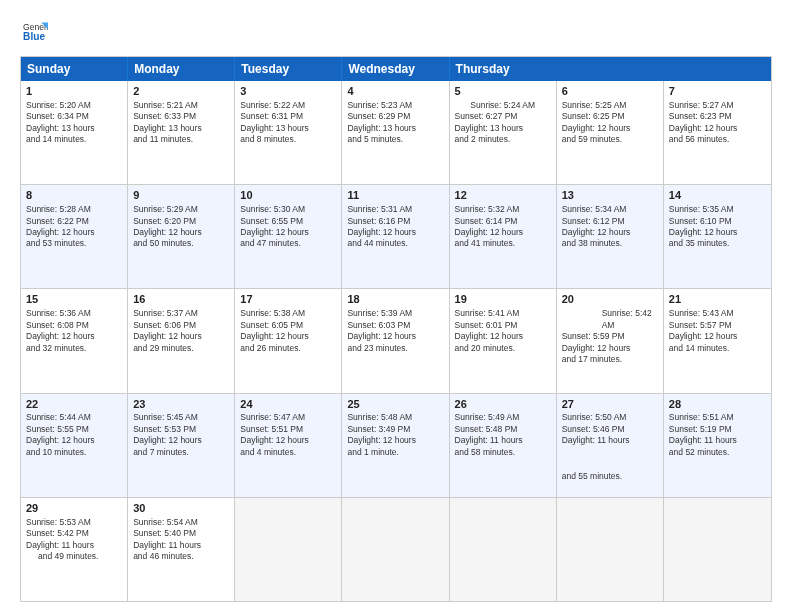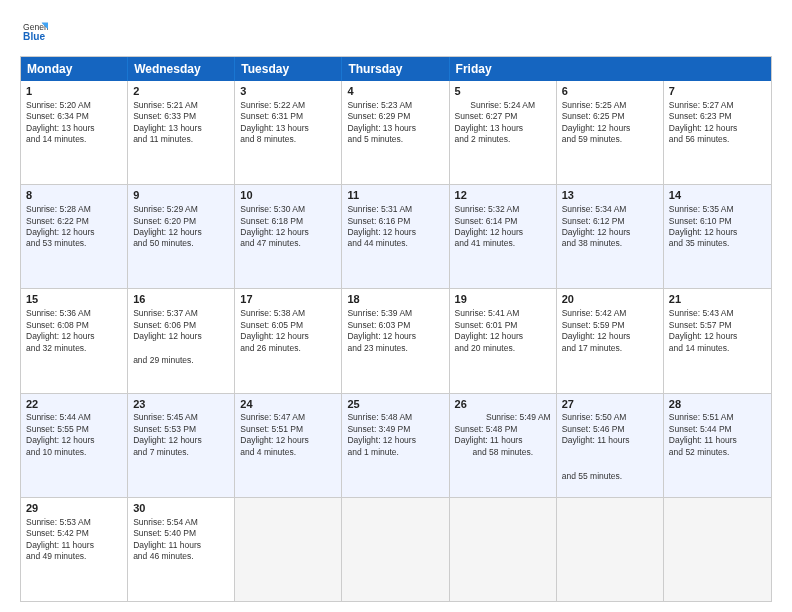--- a/index.html
+++ b/index.html
@@ -126,25 +126,25 @@
       </div>
     </div>
     <div class="title-block">
       <div class="month-title"></div>
       <div class="subtitle"></div>
     </div>
   </div>
 
   <div class="calendar">
     <div class="cal-header-row">
+    <div class="cal-header-cell">Sunday</div>
         <div class="cal-header-cell">Monday</div>
+        <div class="cal-header-cell">Tuesday</div>
         <div class="cal-header-cell">Wednesday</div>
-        <div class="cal-header-cell">Tuesday</div>
         <div class="cal-header-cell">Thursday</div>
-        <div class="cal-header-cell">Friday</div>
       </div>
     <div class="cal-body">
     <div class="cal-row">
           <div class="cal-cell">
             <span class="day-num">1</span>
             <span style="display: block;">Sunrise: 5:20 AM</span>
             <span style="display: block;">Sunset: 6:34 PM</span>
             <span style="display: block;">Daylight: 13 hours</span>
             <span style="display: block;">and 14 minutes.</span>
           </div>
@@ -202,21 +202,21 @@
           <div class="cal-cell">
             <span class="day-num">9</span>
             <span style="display: block;">Sunrise: 5:29 AM</span>
             <span style="display: block;">Sunset: 6:20 PM</span>
             <span style="display: block;">Daylight: 12 hours</span>
             <span style="display: block;">and 50 minutes.</span>
           </div>
           <div class="cal-cell">
             <span class="day-num">10</span>
             <span style="display: block;">Sunrise: 5:30 AM</span>
-            <span style="display: block;">Sunset: 6:18 PM</span>
+            <span style="display: block;">Sunset: 6:55 PM</span>
             <span style="display: block;">Daylight: 12 hours</span>
             <span style="display: block;">and 47 minutes.</span>
           </div>
           <div class="cal-cell">
             <span class="day-num">11</span>
             <span style="display: block;">Sunrise: 5:31 AM</span>
             <span style="display: block;">Sunset: 6:16 PM</span>
             <span style="display: block;">Daylight: 12 hours</span>
             <span style="display: block;">and 44 minutes.</span>
           </div>
@@ -248,21 +248,21 @@
             <span style="display: block;">Sunrise: 5:36 AM</span>
             <span style="display: block;">Sunset: 6:08 PM</span>
             <span style="display: block;">Daylight: 12 hours</span>
             <span style="display: block;">and 32 minutes.</span>
           </div>
           <div class="cal-cell">
             <span class="day-num">16</span>
             <span style="display: block;">Sunrise: 5:37 AM</span>
             <span style="display: block;">Sunset: 6:06 PM</span>
             <span style="display: block;">Daylight: 12 hours</span>
-            <span style="display: block; margin-top: 12px;">and 29 minutes.</span>
+            <span style="display: block;">and 29 minutes.</span>
           </div>
           <div class="cal-cell">
             <span class="day-num">17</span>
             <span style="display: block;">Sunrise: 5:38 AM</span>
             <span style="display: block;">Sunset: 6:05 PM</span>
             <span style="display: block;">Daylight: 12 hours</span>
             <span style="display: block;">and 26 minutes.</span>
           </div>
           <div class="cal-cell">
             <span class="day-num">18</span>
@@ -273,21 +273,21 @@
           </div>
           <div class="cal-cell">
             <span class="day-num">19</span>
             <span style="display: block;">Sunrise: 5:41 AM</span>
             <span style="display: block;">Sunset: 6:01 PM</span>
             <span style="display: block;">Daylight: 12 hours</span>
             <span style="display: block;">and 20 minutes.</span>
           </div>
           <div class="cal-cell">
             <span class="day-num">20</span>
-            <span style="display: block;">Sunrise: 5:42 AM</span>
+            <span style="display: block; margin-left: 40px;">Sunrise: 5:42 AM</span>
             <span style="display: block;">Sunset: 5:59 PM</span>
             <span style="display: block;">Daylight: 12 hours</span>
             <span style="display: block;">and 17 minutes.</span>
           </div>
           <div class="cal-cell">
             <span class="day-num">21</span>
             <span style="display: block;">Sunrise: 5:43 AM</span>
             <span style="display: block;">Sunset: 5:57 PM</span>
             <span style="display: block;">Daylight: 12 hours</span>
             <span style="display: block;">and 14 minutes.</span>
@@ -317,47 +317,47 @@
           </div>
           <div class="cal-cell">
             <span class="day-num">25</span>
             <span style="display: block;">Sunrise: 5:48 AM</span>
             <span style="display: block;">Sunset: 3:49 PM</span>
             <span style="display: block;">Daylight: 12 hours</span>
             <span style="display: block;">and 1 minute.</span>
           </div>
           <div class="cal-cell">
             <span class="day-num">26</span>
-            <span style="display: block; text-align: right;">Sunrise: 5:49 AM</span>
+            <span style="display: block;">Sunrise: 5:49 AM</span>
             <span style="display: block;">Sunset: 5:48 PM</span>
             <span style="display: block;">Daylight: 11 hours</span>
-            <span style="display: block; margin-left: 18px;">and 58 minutes.</span>
+            <span style="display: block;">and 58 minutes.</span>
           </div>
           <div class="cal-cell">
             <span class="day-num">27</span>
             <span style="display: block;">Sunrise: 5:50 AM</span>
             <span style="display: block;">Sunset: 5:46 PM</span>
             <span style="display: block;">Daylight: 11 hours</span>
             <span style="display: block; margin-top: 24px;">and 55 minutes.</span>
           </div>
           <div class="cal-cell">
             <span class="day-num">28</span>
             <span style="display: block;">Sunrise: 5:51 AM</span>
-            <span style="display: block;">Sunset: 5:44 PM</span>
+            <span style="display: block;">Sunset: 5:19 PM</span>
             <span style="display: block;">Daylight: 11 hours</span>
             <span style="display: block;">and 52 minutes.</span>
           </div>
         </div>
         <div class="cal-row">
           <div class="cal-cell">
             <span class="day-num">29</span>
             <span style="display: block;">Sunrise: 5:53 AM</span>
             <span style="display: block;">Sunset: 5:42 PM</span>
             <span style="display: block;">Daylight: 11 hours</span>
-            <span style="display: block;">and 49 minutes.</span>
+            <span style="display: block; margin-left: 12px;">and 49 minutes.</span>
           </div>
           <div class="cal-cell">
             <span class="day-num">30</span>
             <span style="display: block;">Sunrise: 5:54 AM</span>
             <span style="display: block;">Sunset: 5:40 PM</span>
             <span style="display: block;">Daylight: 11 hours</span>
             <span style="display: block;">and 46 minutes.</span>
           </div>
           <div class="cal-cell empty"></div>
           <div class="cal-cell empty"></div>

